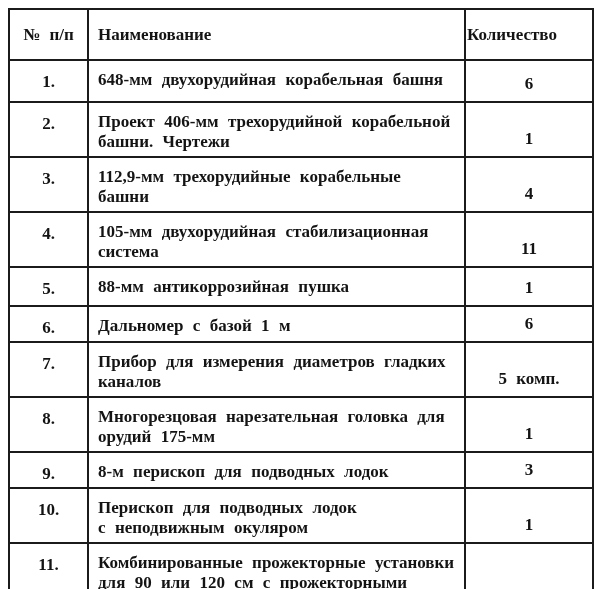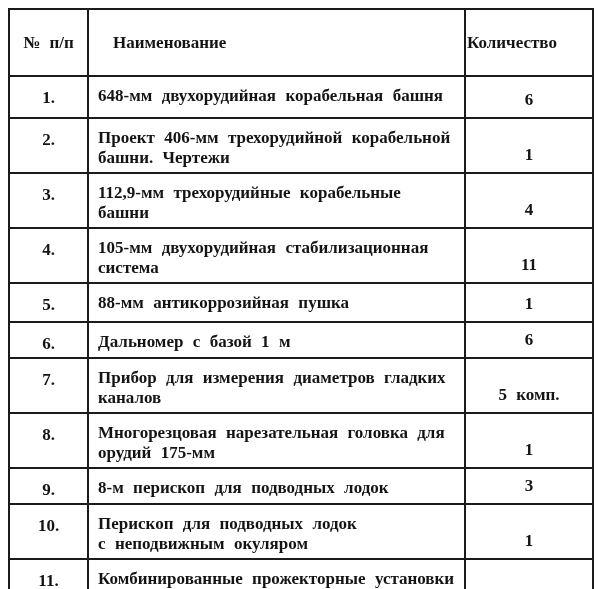--- a/index.html
+++ b/index.html
@@ -37,21 +37,21 @@
   }
   
   th.h-num {
     text-align: center;
     vertical-align: middle;
     font-weight: 700;
   }
   th.h-name {
     text-align: left;
     vertical-align: middle;
-    padding-left: 24px;
+    padding-left: 9px;
     font-weight: 700;
     margin-left: 36px;
   }
   th.h-qty {
     text-align: left;
     vertical-align: middle;
     font-weight: 700;
   }
   
   td.c-num {
@@ -75,21 +75,21 @@
 <body>
 
 <div class="page">
   <table class="doc-table">
     <colgroup>
       <col style="width:79px">
       <col style="width:377px">
       <col style="width:128px">
     </colgroup>
     <thead>
-      <tr style="height:67px">
+      <tr style="height:51px">
         <th class="h-num">№ п/п</th>
         <th class="h-name">Наименование</th>
         <th class="h-qty">Количество</th>
       </tr>
     </thead>
     <tbody>
       <tr style="height:42px">
         <td class="c-num">1.</td>
         <td class="c-name">648-мм двухорудийная корабельная башня</td>
         <td class="c-qty">6</td>

